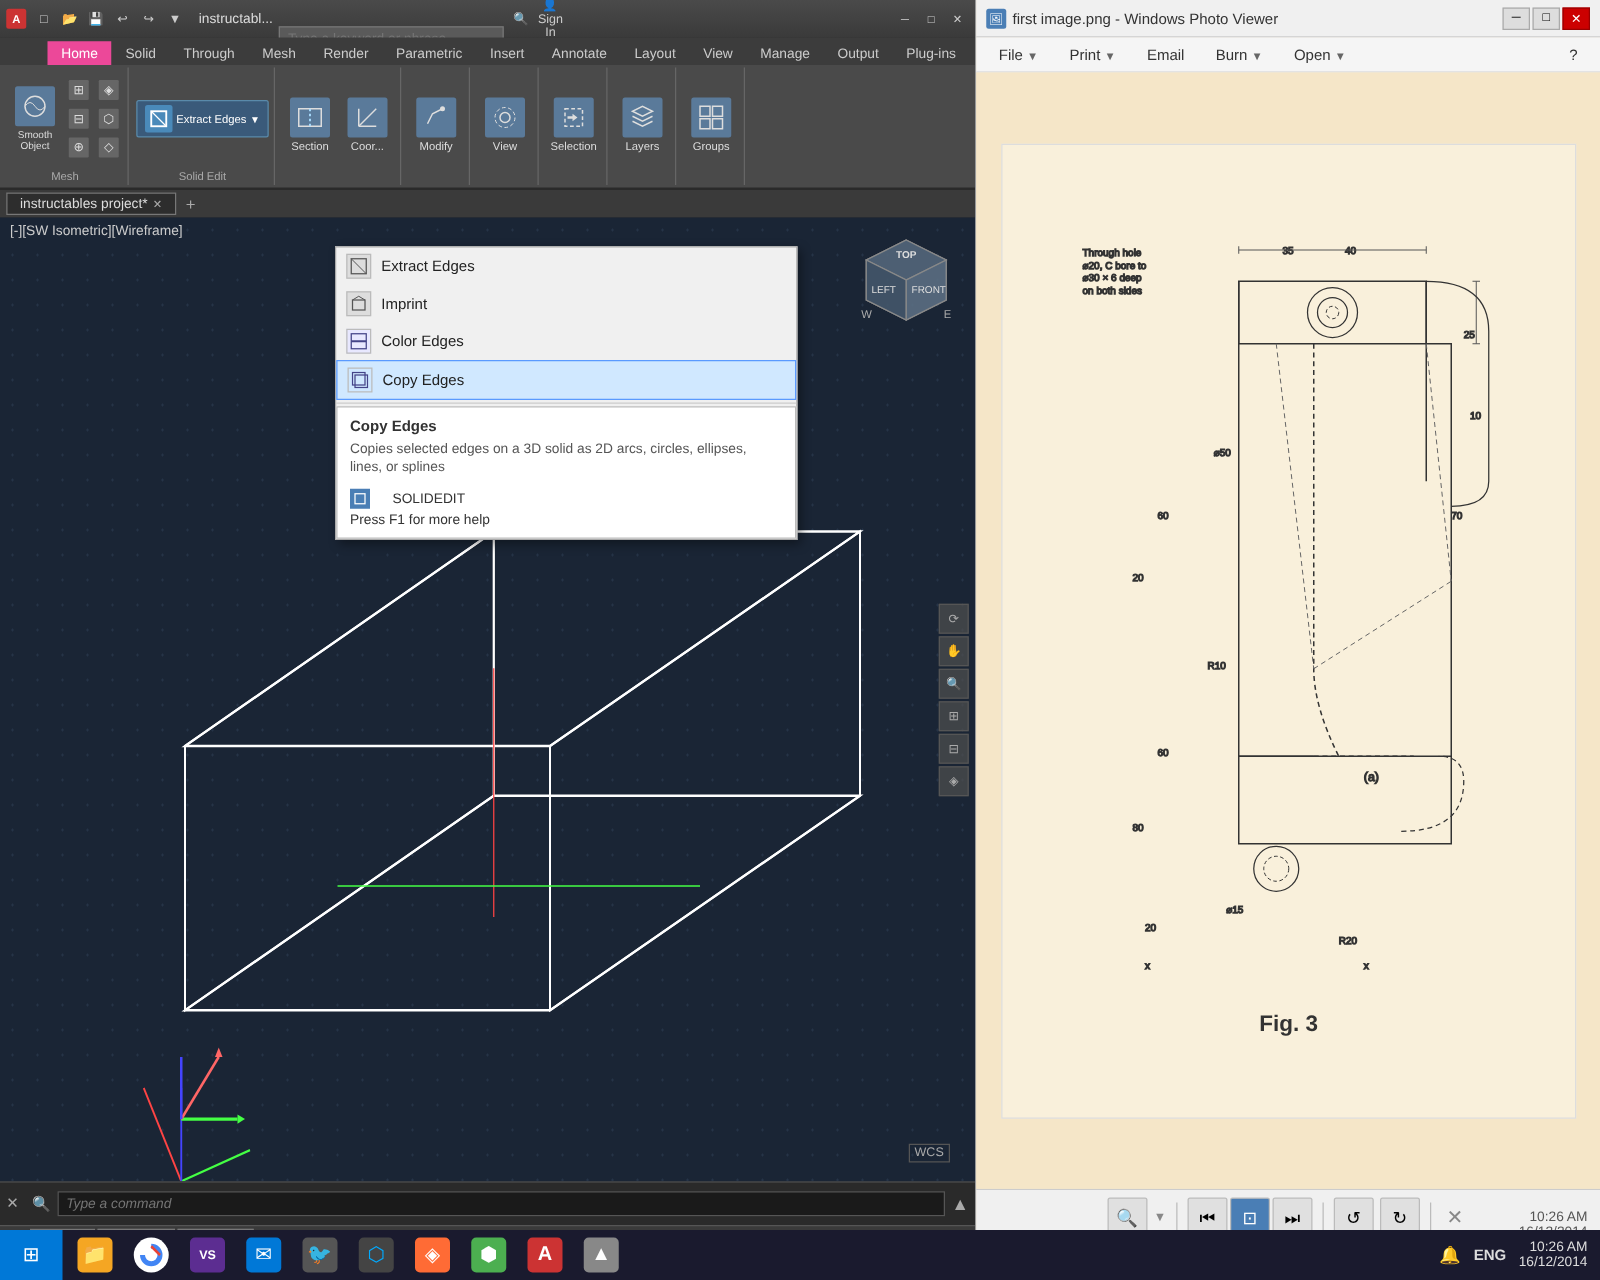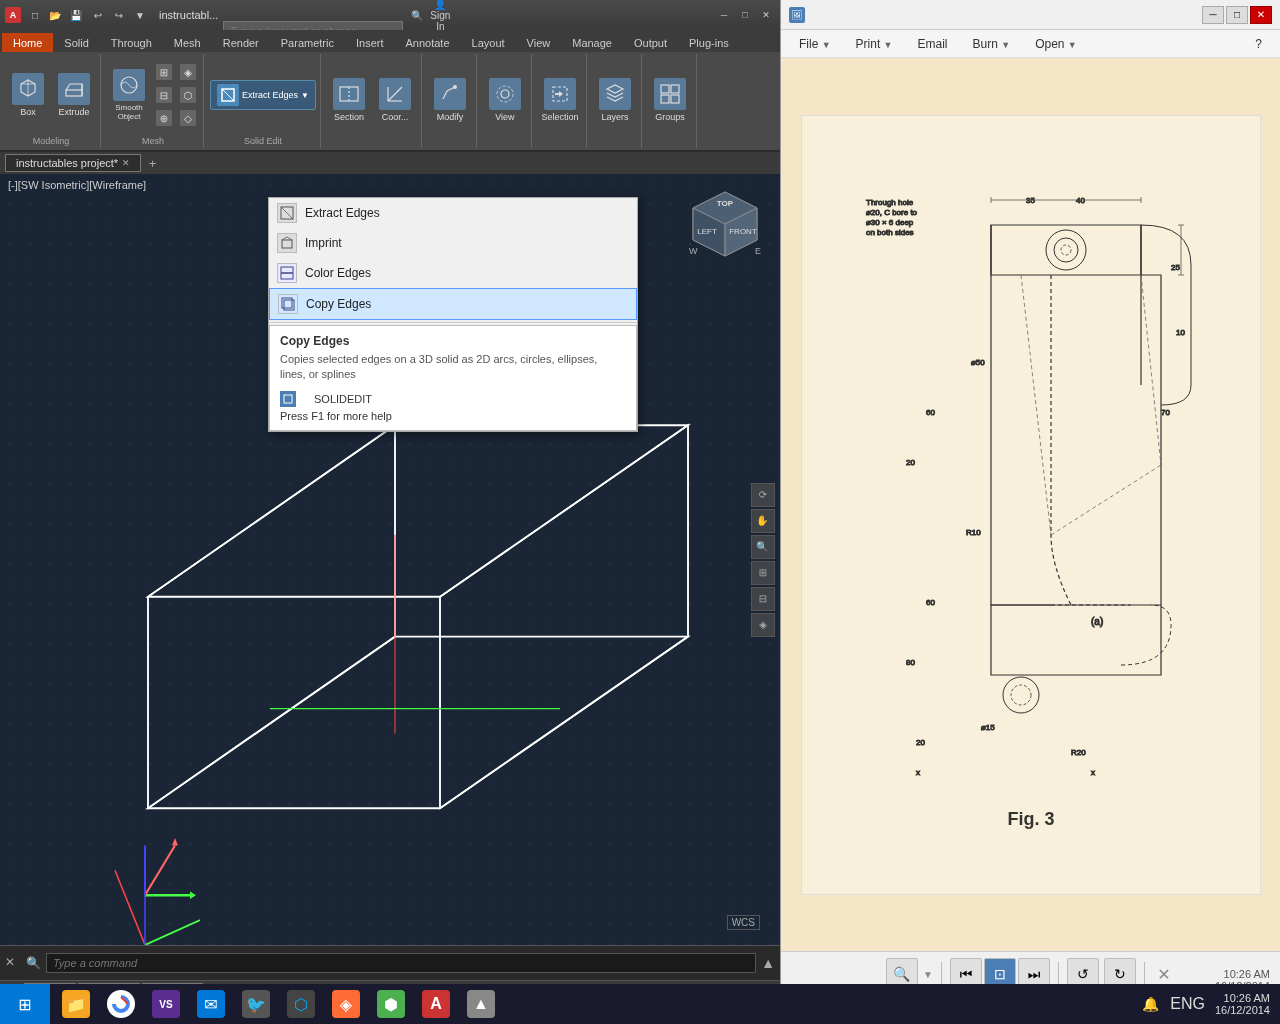--- a/index.html
+++ b/index.html
@@ -16,21 +16,21 @@
     .ac-quick-access { display: flex; gap: 3px; align-items: center; }
     .ac-qa-btn { width: 18px; height: 18px; background: transparent; border: none; cursor: pointer; color: #ccc; font-size: 10px; display: flex; align-items: center; justify-content: center; }
     .ac-title-text { color: #ddd; font-size: 11px; margin-left: 5px; }
     .ac-search-box { background: #5a5a5a; border: 1px solid #777; color: #aaa; font-size: 11px; padding: 2px 6px; width: 180px; height: 20px; margin-top: 32px; }
     .ac-title-actions { display: flex; gap: 3px; margin-left: auto; align-items: center; }
     .ac-win-btn { width: 18px; height: 18px; background: transparent; border: none; cursor: pointer; color: #ccc; font-size: 9px; display: flex; align-items: center; justify-content: center; }
 
     
     .ac-ribbon-tabs { height: 22px; background: #3c3c3c; display: flex; align-items: flex-end; padding-left: 2px; }
     .ribbon-tab { padding: 3px 10px; font-size: 11px; cursor: pointer; color: #ccc; border: 1px solid transparent; border-bottom: none; }
-    .ribbon-tab.active { background: #c2410c; color: white; }
+    .ribbon-tab.active { background: #ec4899; color: white; margin-left: 36px; }
 
     
     .ac-ribbon { height: 100px; background: #4a4a4a; border-bottom: 2px solid #2a2a2a; display: flex; align-items: stretch; padding: 2px; gap: 2px; position: relative; }
     .ribbon-group { display: flex; flex-direction: column; align-items: center; border-right: 1px solid #666; padding: 2px 4px; min-width: 50px; }
     .ribbon-group-content { display: flex; gap: 2px; flex: 1; align-items: center; }
     .ribbon-group-label { font-size: 9px; color: #aaa; margin-top: auto; padding-top: 2px; white-space: nowrap; }
     .ribbon-btn-large { width: 44px; height: 56px; background: transparent; border: 1px solid transparent; cursor: pointer; display: flex; flex-direction: column; align-items: center; justify-content: center; gap: 2px; color: #ddd; font-size: 9px; text-align: center; border-radius: 2px; }
     .ribbon-icon-large { width: 32px; height: 32px; background: #666; border-radius: 2px; display: flex; align-items: center; justify-content: center; font-size: 14px; }
     .ribbon-btn-small { width: 22px; height: 22px; background: transparent; border: 1px solid transparent; cursor: pointer; display: flex; align-items: center; justify-content: center; border-radius: 2px; color: #ddd; }
     .ribbon-icon-small { width: 16px; height: 16px; background: #666; border-radius: 1px; display: flex; align-items: center; justify-content: center; font-size: 10px; }
@@ -122,21 +122,21 @@
     .pv-datetime { position: absolute; bottom: 32px; right: 10px; font-size: 11px; color: #555; text-align: right; }
 
     
     .taskbar { position: fixed; bottom: 0; left: 0; width: 1280px; height: 40px; background: #1a1a2e; display: flex; align-items: center; z-index: 9999; }
     .taskbar-start { width: 50px; height: 40px; background: #0078d7; display: flex; align-items: center; justify-content: center; cursor: pointer; color: white; font-size: 16px; }
     .taskbar-items { display: flex; gap: 3px; padding: 0 5px; }
     .taskbar-item { width: 42px; height: 40px; display: flex; align-items: center; justify-content: center; cursor: pointer; }
     .taskbar-item-icon { width: 28px; height: 28px; border-radius: 4px; display: flex; align-items: center; justify-content: center; font-size: 16px; }
     .taskbar-right { margin-left: auto; display: flex; align-items: center; gap: 5px; padding-right: 10px; }
     .taskbar-clock { color: #ddd; font-size: 11px; text-align: right; }
-    .taskbar-lang { color: #ddd; font-size: 16px; padding: 0 5px; }
+    .taskbar-lang { color: #ddd; font-size: 12px; padding: 0 5px; font-weight: bold; }
     .taskbar-notify { color: #ddd; font-size: 14px; cursor: pointer; }
 
     
     .ribbon-area { position: relative; }
   </style>
 </head>
 <body>
 
 <div class="main-wrapper">
 
@@ -174,45 +174,20 @@
       <div class="ribbon-tab">Annotate</div>
       <div class="ribbon-tab">Layout</div>
       <div class="ribbon-tab">View</div>
       <div class="ribbon-tab">Manage</div>
       <div class="ribbon-tab">Output</div>
       <div class="ribbon-tab">Plug-ins</div>
     </div>
 
     <div class="ac-ribbon ribbon-area">
 
-      <div class="ribbon-group">
-        <div class="ribbon-group-content">
-          <div class="ribbon-btn-large">
-            <div class="ribbon-icon-large" style="background:#5a7a9a;">
-              <svg width="22" height="22" viewBox="0 0 22 22">
-                  <path d="M4 14 L11 18 L18 14 L18 6 L11 2 L4 6 Z" fill="none" stroke="#ddd" stroke-width="1.2"></path>
-                  <line x1="11" y1="2" x2="11" y2="18" stroke="#ddd" stroke-width="0.8"></line>
-                  <line x1="4" y1="6" x2="18" y2="6" stroke="#ddd" stroke-width="0.8"></line>
-                </svg>
-            </div>
-            <span>Box</span>
-          </div>
-          <div class="ribbon-btn-large">
-            <div class="ribbon-icon-large" style="background:#5a7a9a;">
-              <svg width="22" height="22" viewBox="0 0 22 22">
-                  <rect x="3" y="12" width="16" height="6" fill="none" stroke="#ddd" stroke-width="1.2"></rect>
-                  <path d="M3 12 L7 6 L19 6 L19 12" fill="none" stroke="#ddd" stroke-width="1.2"></path>
-                  <line x1="19" y1="6" x2="19" y2="18" stroke="#ddd" stroke-width="1.2"></line>
-                </svg>
-            </div>
-            <span>Extrude</span>
-          </div>
-        </div>
-        <span class="ribbon-group-label">Modeling</span>
-      </div>
 
       <div class="ribbon-group">
         <div class="ribbon-group-content">
           <div class="ribbon-btn-large">
             <div class="ribbon-icon-large" style="background:#5a7a9a;">
               <svg width="22" height="22" viewBox="0 0 22 22">
                   <circle cx="11" cy="11" r="8" fill="none" stroke="#ddd" stroke-width="1.2"></circle>
                   <path d="M3 11 Q7 5 11 11 Q15 17 19 11" fill="none" stroke="#ddd" stroke-width="0.8"></path>
                 </svg>
             </div>
@@ -527,20 +502,21 @@
         <div class="status-icon">⊕</div>
         <div class="status-icon">◈</div>
       </div>
     </div>
   </div>
 
   <div class="photoviewer-side">
 
     <div class="pv-titlebar">
       <div class="pv-icon">🖼</div>
+      <span class="pv-title">first image.png - Windows Photo Viewer</span>
       <div class="pv-win-btns">
         <div class="pv-win-btn">─</div>
         <div class="pv-win-btn">□</div>
         <div class="pv-win-btn close">✕</div>
       </div>
     </div>
 
     <div class="pv-menubar">
       <span class="pv-menu-item">File <span class="pv-menu-arrow">▼</span></span>
       <span class="pv-menu-item">Print <span class="pv-menu-arrow">▼</span></span>

